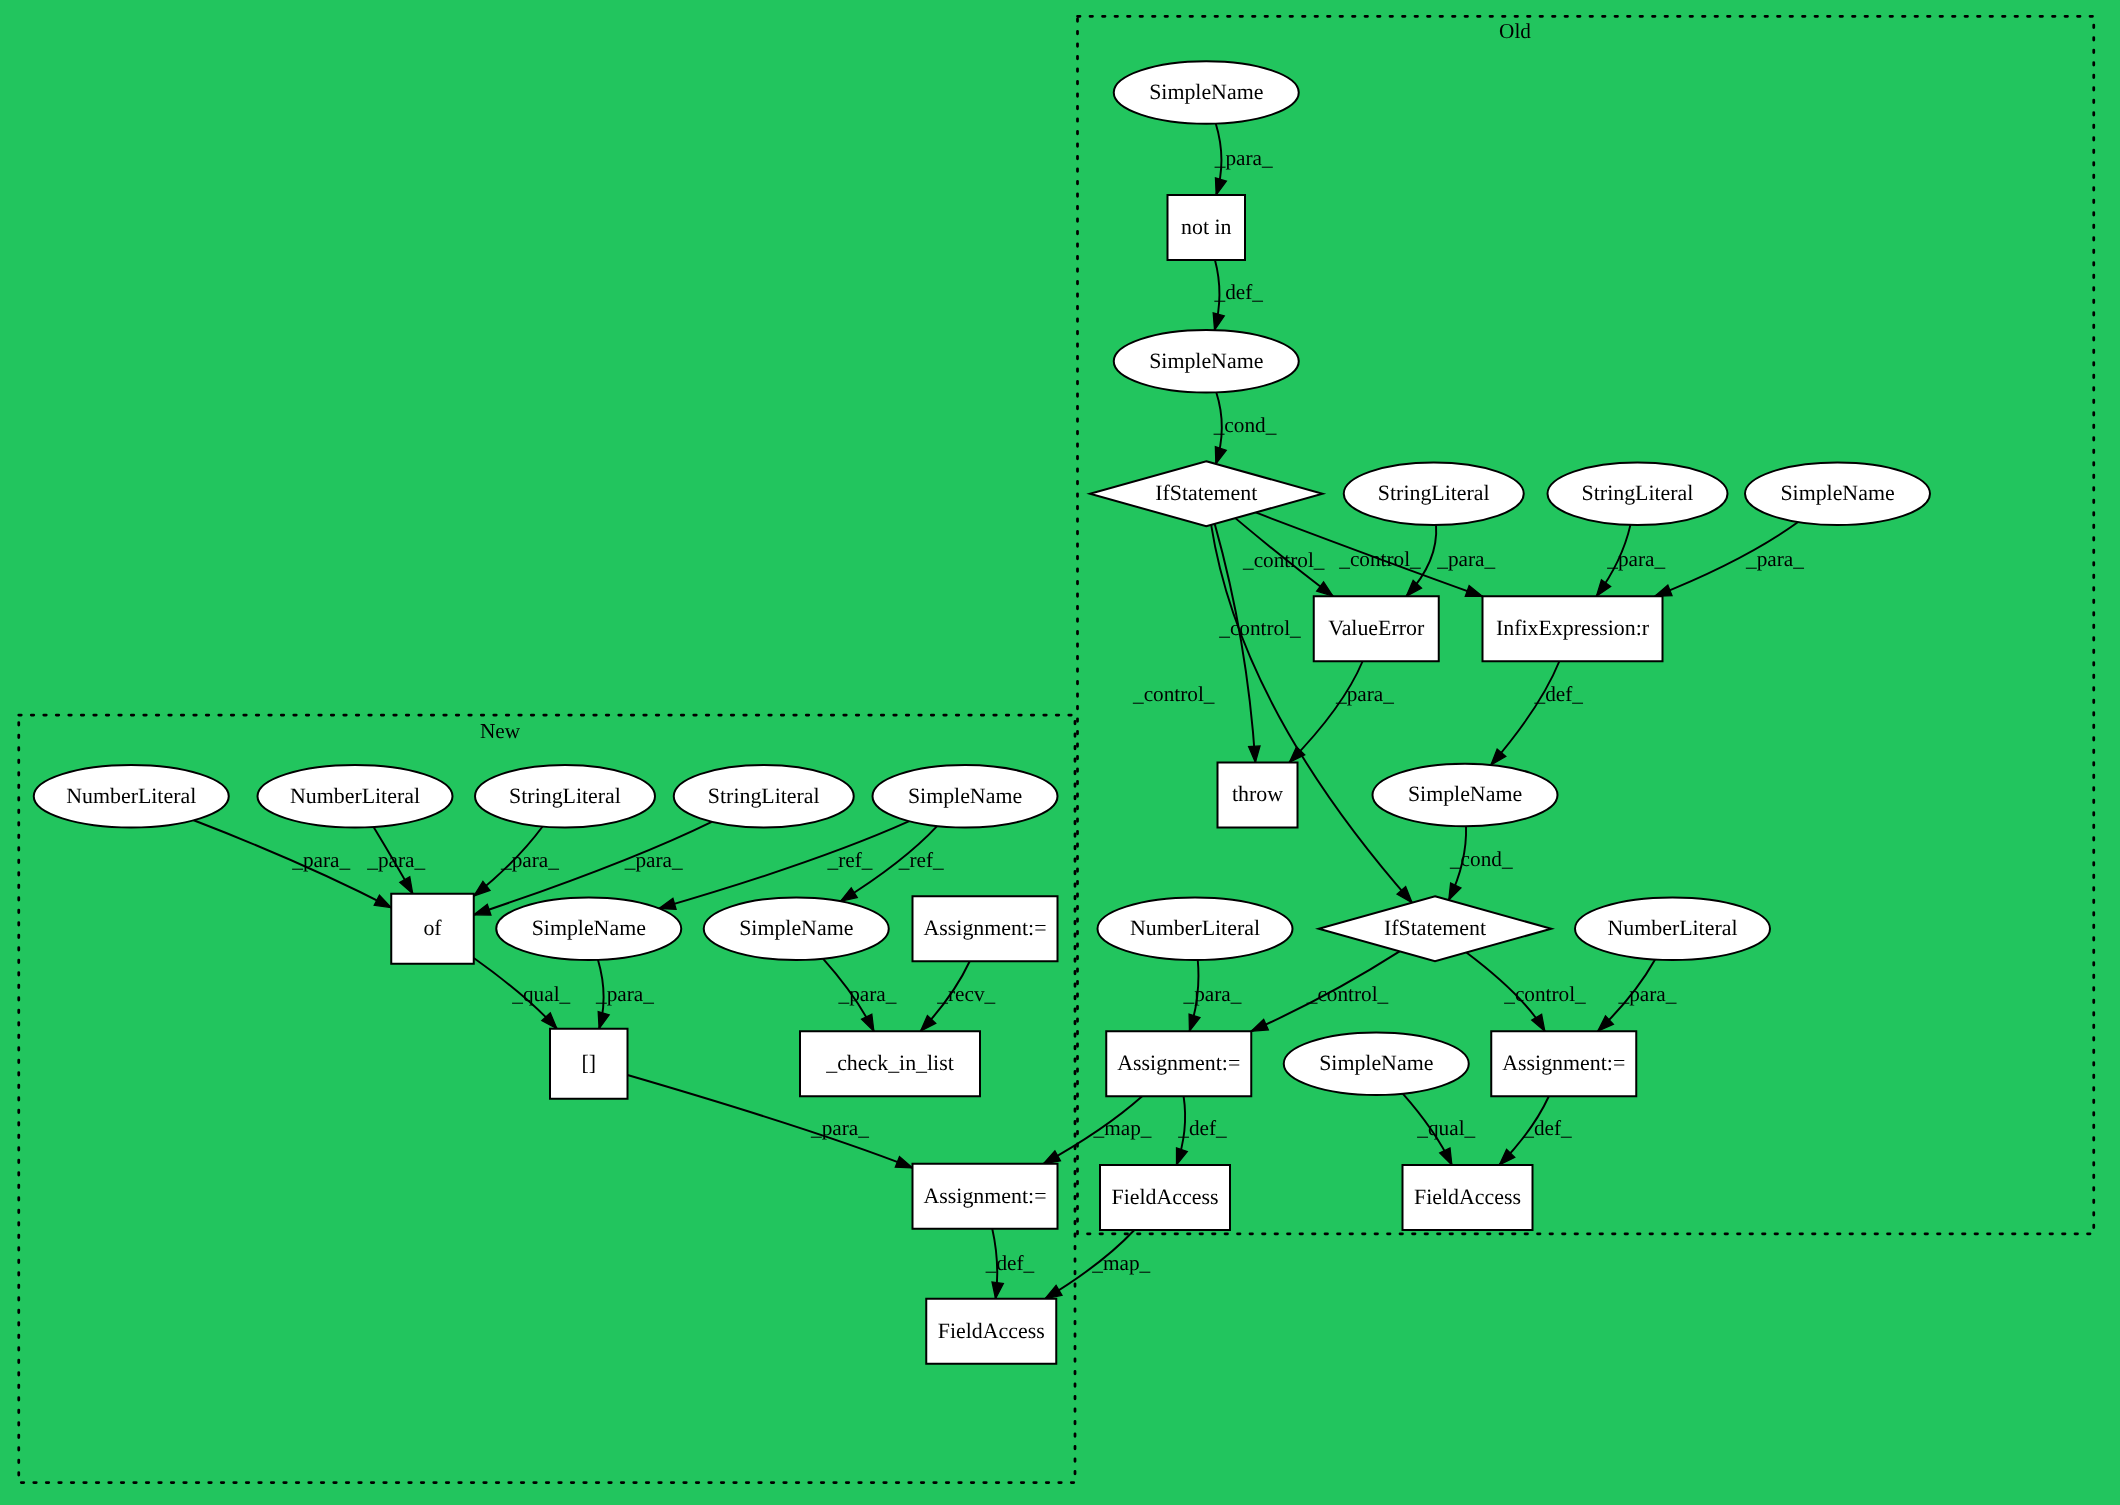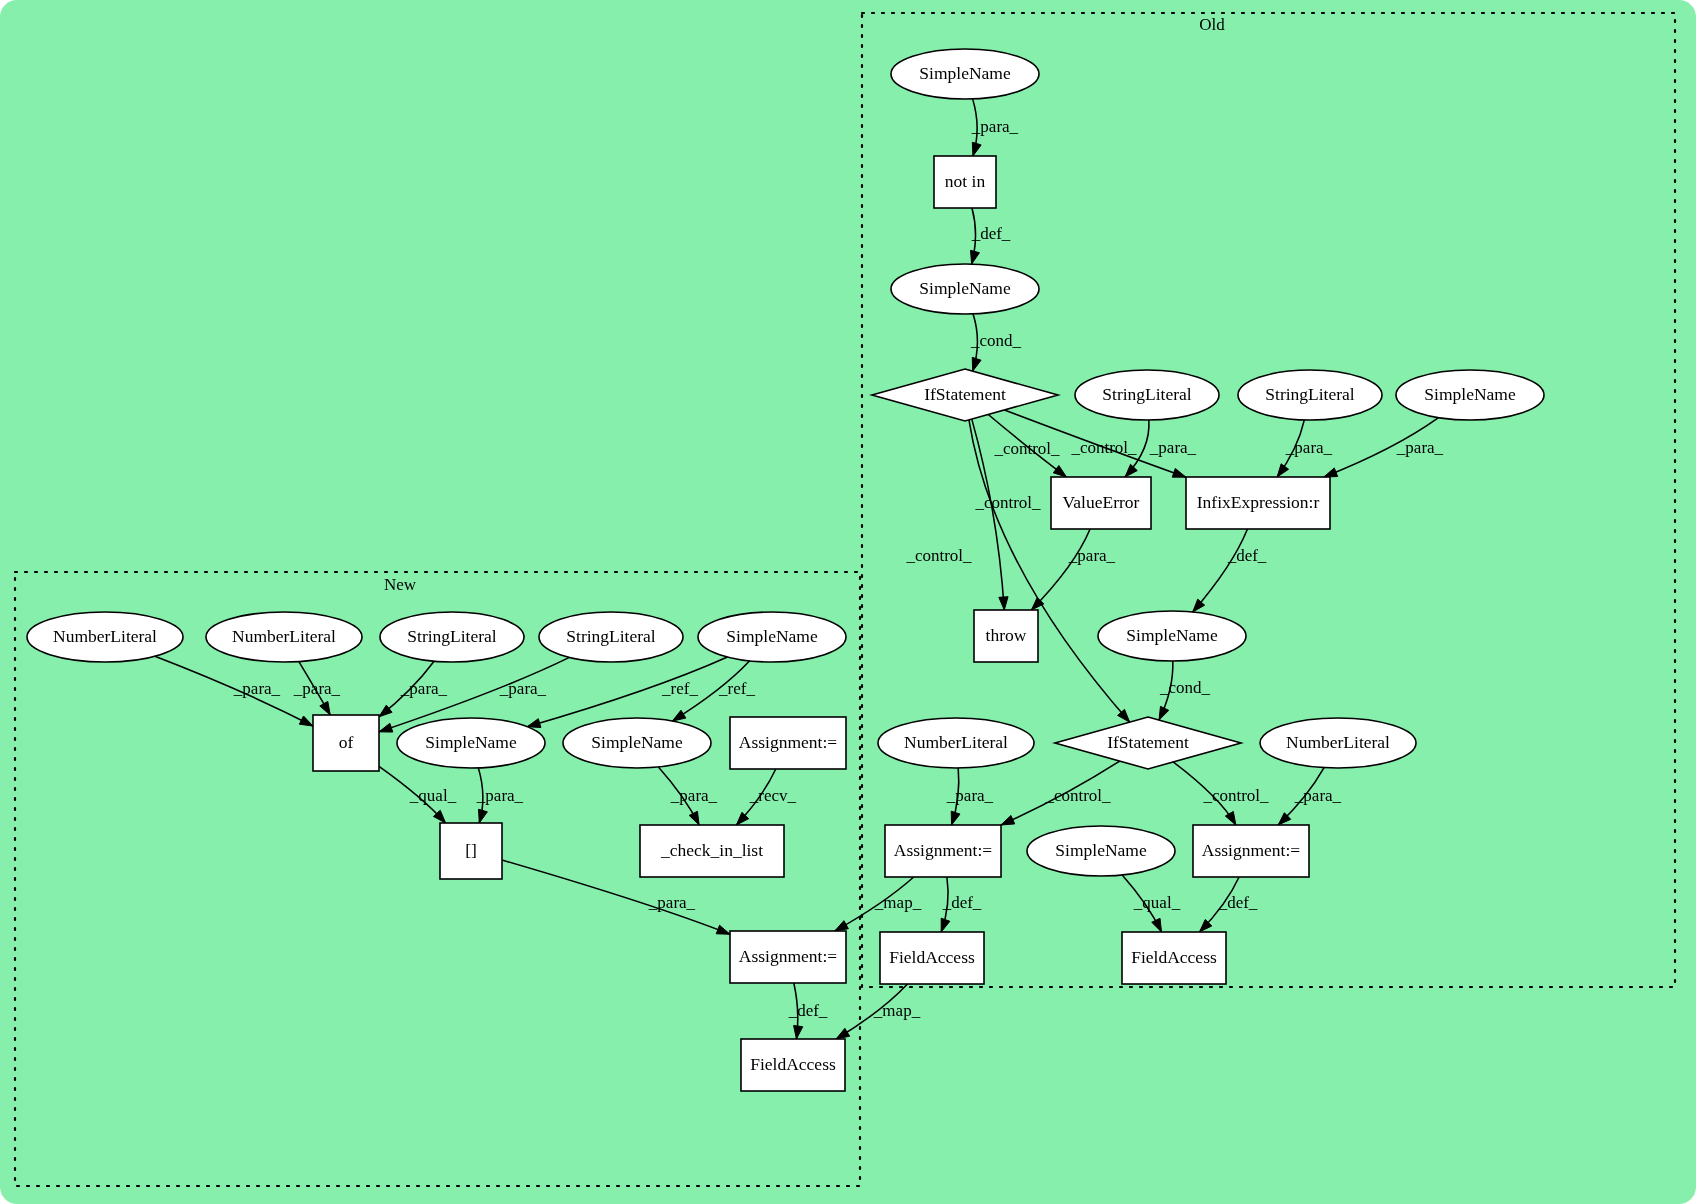--- a/index.html
+++ b/index.html
@@ -4,24 +4,23 @@
 <style>
   html, body {
     margin: 0;
     padding: 0;
     background: #ffffff;
   }
   #stage {
     position: relative;
     width: 1696px;
     height: 1204px;
-    background: #86efac;
+    background: #22c55e;
     font-family: "Liberation Serif", "DejaVu Serif", serif;
     overflow: hidden;
-    border-radius: 17px;
   }
   svg#graph {
     position: absolute;
     left: 0;
     top: 0;
     width: 1696px;
     height: 1204px;
   }
   .cluster-box {
     fill: none;

